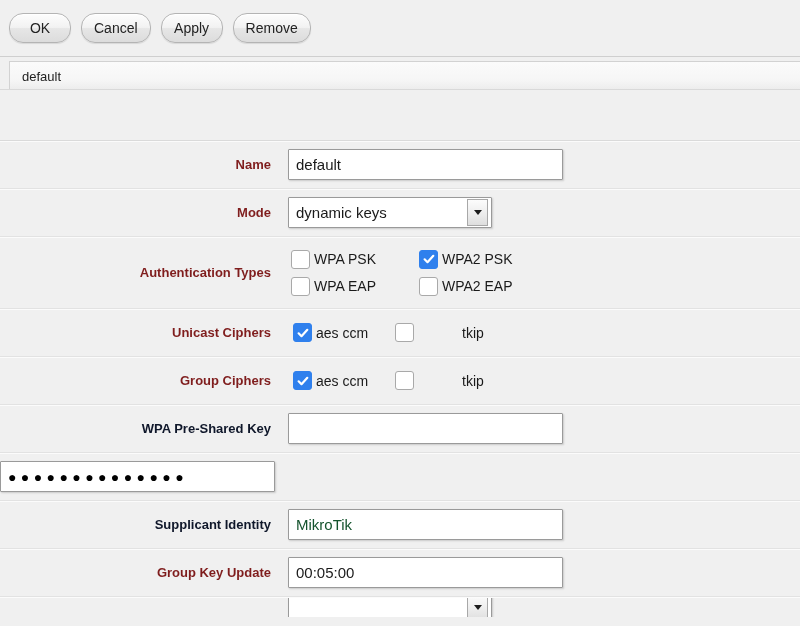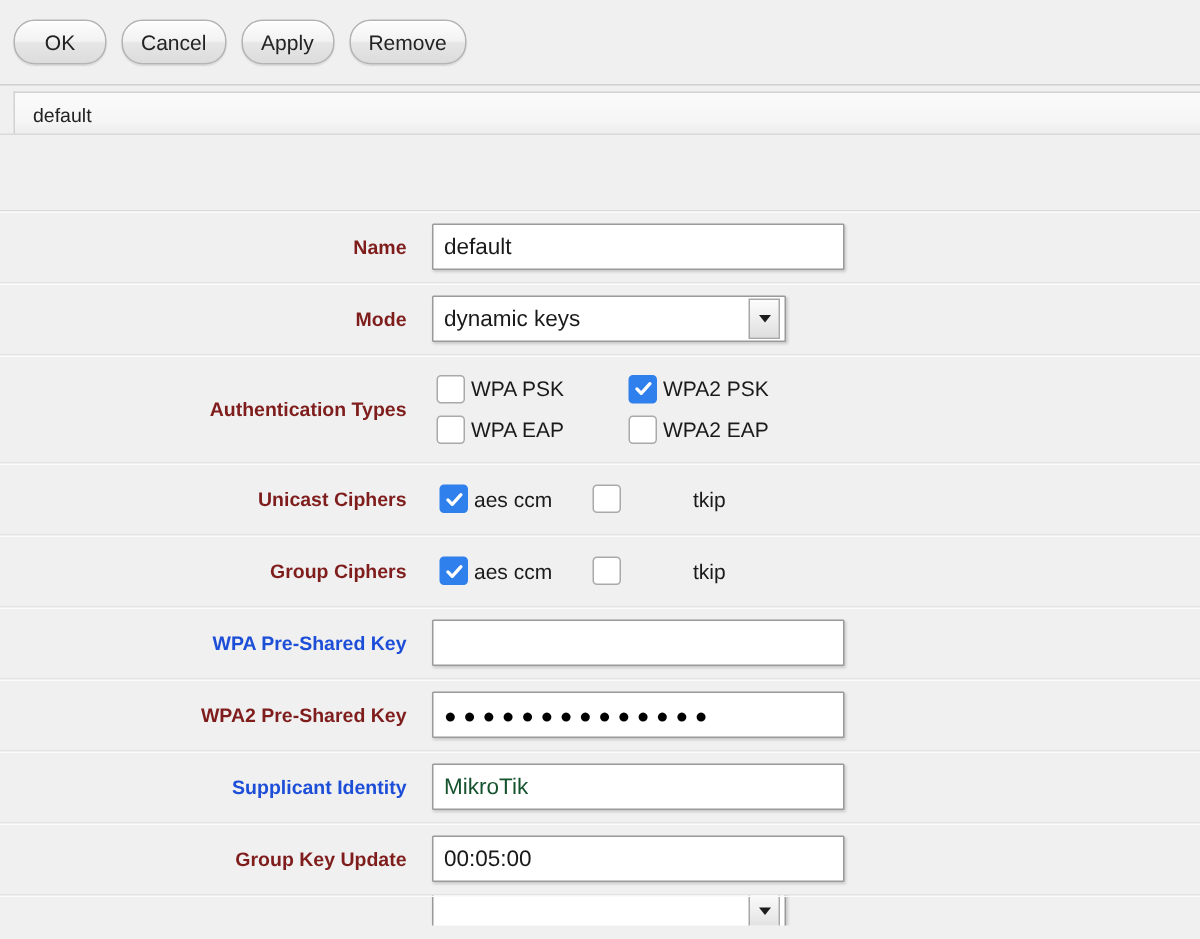--- a/index.html
+++ b/index.html
@@ -109,21 +109,21 @@
     width: 288px;
     text-align: right;
     padding-right: 17px;
     font-weight: bold;
     font-size: 13px;
     color: #7f1d1d;
     box-sizing: border-box;
     flex: none;
   }
   .lbl.dim {
-    color: #1d4ed8;
+    color: #0f172a;
   }
 
   .ctl {
     flex: 1 1 auto;
     display: flex;
     align-items: center;
     min-width: 0;
   }
 
   
@@ -149,21 +149,21 @@
   }
   .tinput .dots {
     font-size: 14px;
     letter-spacing: 4.4px;
     line-height: 1;
     color: #000;
   }
 
   
   .combo {
-    width: 236px;
+    width: 204px;
     height: 31px;
     background: #ffffff;
     border: 1px solid #9a9a9a;
     border-radius: 1px;
     box-shadow: 1px 1px 2px rgba(0,0,0,0.16);
     display: flex;
     align-items: center;
     box-sizing: border-box;
     cursor: pointer;
     overflow: hidden;
@@ -364,21 +364,20 @@
   </div>
 
   <div class="row row-h48">
     <div class="lbl dim">WPA Pre-Shared Key</div>
     <div class="ctl">
       <div class="tinput"></div>
     </div>
   </div>
 
   <div class="row row-h48">
-    <div class="lbl">WPA2 Pre-Shared Key</div>
     <div class="ctl">
       <div class="tinput">
         <span class="dots">●●●●●●●●●●●●●●</span>
       </div>
     </div>
   </div>
 
   <div class="row row-h48">
     <div class="lbl dim">Supplicant Identity</div>
     <div class="ctl">

